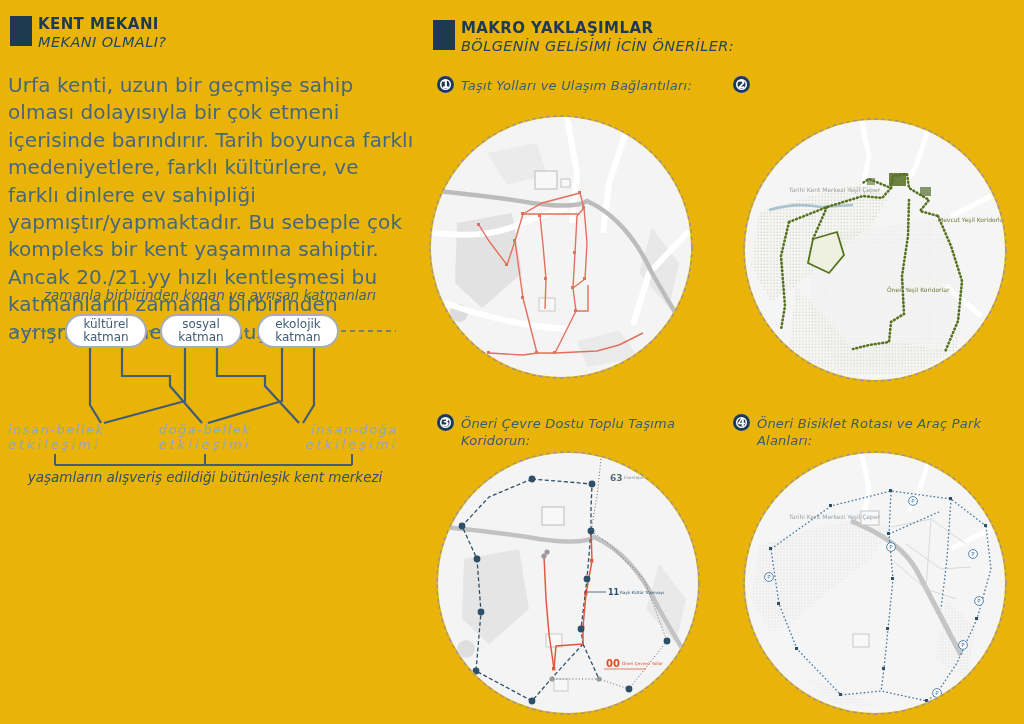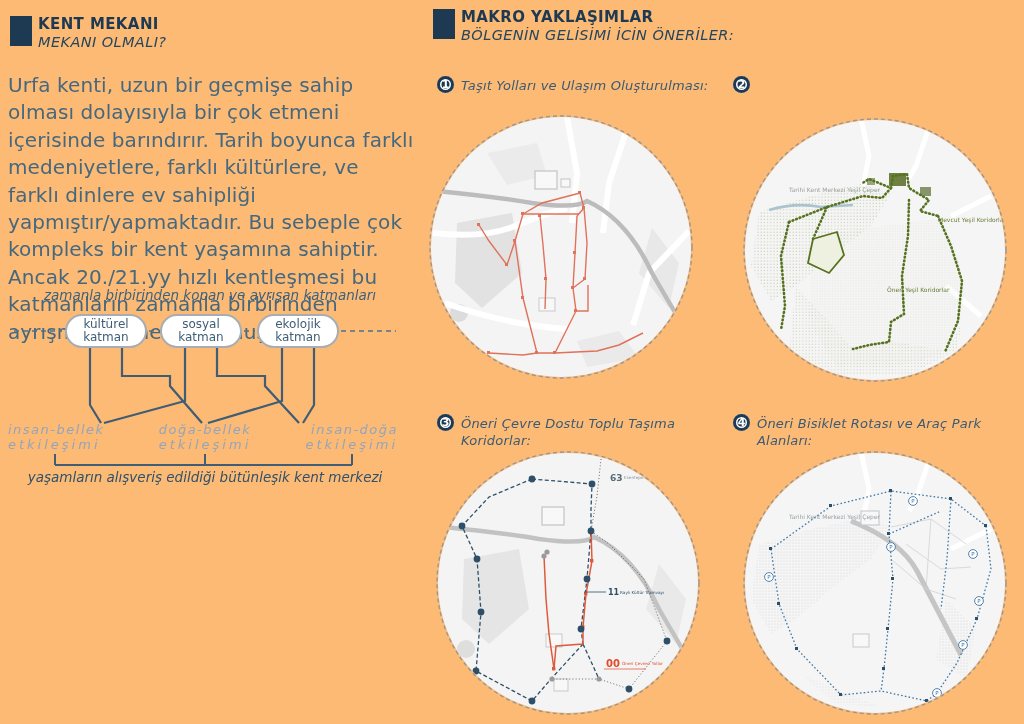--- a/index.html
+++ b/index.html
@@ -1,17 +1,17 @@
 <!DOCTYPE html>
 <html><head>
 <meta charset="utf-8">
 <style>
   html,body{margin:0;padding:0;background:#fff;}
   #board{
-    position:relative;width:1024px;height:724px;background:#fdba74;overflow:hidden;
+    position:relative;width:1024px;height:724px;background:#eab308;overflow:hidden;
     font-family:"DejaVu Sans","Liberation Sans",sans-serif;
   }
   .abs{position:absolute;}
   .sq{width:22px;height:30px;background:#1d3a52;}
   .h-title{font-size:15px;font-weight:bold;color:#1d3a52;letter-spacing:.4px;line-height:1.15;}
   .h-sub{font-size:14.5px;font-style:italic;color:#24465f;letter-spacing:.4px;line-height:1.2;margin-top:1px;}
   .para{width:406px;font-size:20px;line-height:1.37;color:#45687f;letter-spacing:.1px;}
   .cap-top{width:420px;text-align:center;font-style:italic;font-size:13.5px;color:#3f617a;}
   .badge{
     width:17px;height:17px;border-radius:50%;background:#1d3a52;color:#fff;
@@ -82,43 +82,43 @@
 
     <g stroke="#3f5d75" stroke-width="2" fill="none">
       <line x1="55" y1="152" x2="55" y2="163"></line>
       <line x1="205" y1="152" x2="205" y2="163"></line>
       <line x1="352" y1="152" x2="352" y2="163"></line>
       <line x1="55" y1="163" x2="352" y2="163"></line>
     </g>
     <text x="205" y="180" text-anchor="middle" font-size="13.5" font-style="italic" fill="#30516b">yaşamların alışveriş edildiği bütünleşik kent merkezi</text>
   </svg>
 
-  <div class="abs" style="left:433px;top:9px;">
+  <div class="abs" style="left:433px;top:20px;">
     <div style="display:flex;gap:6px;">
       <div class="sq"></div>
       <div>
         <div class="h-title">MAKRO YAKLAŞIMLAR</div>
         <div class="h-sub">BÖLGENİN GELİSİMİ İCİN ÖNERİLER:</div>
       </div>
     </div>
   </div>
 
   <div class="abs badge" style="left:437px;top:76px;">
       <span>1</span>
     </div>
-  <div class="abs mcap" style="left:461px;top:78px;width:265px;">Taşıt Yolları ve Ulaşım Oluşturulması:</div>
+  <div class="abs mcap" style="left:461px;top:78px;width:265px;">Taşıt Yolları ve Ulaşım Bağlantıları:</div>
 
   <div class="abs badge" style="left:733px;top:76px;">
       <span>2</span>
     </div>
 
   <div class="abs badge" style="left:437px;top:414px;">
       <span>3</span>
     </div>
-  <div class="abs mcap" style="left:461px;top:416px;width:280px;">Öneri Çevre Dostu Toplu Taşıma Koridorlar:</div>
+  <div class="abs mcap" style="left:461px;top:416px;width:280px;">Öneri Çevre Dostu Toplu Taşıma Koridorun:</div>
 
   <div class="abs badge" style="left:733px;top:414px;">
       <span>4</span>
     </div>
   <div class="abs mcap" style="left:757px;top:416px;width:280px;">Öneri Bisiklet Rotası ve Araç Park Alanları:</div>
 
   <svg class="abs" style="left:427px;top:113px;" width="268" height="268" viewBox="0 0 268 268">
     <defs>
         <clipPath id="m1c">
           <circle cx="134" cy="134" r="130"></circle>

